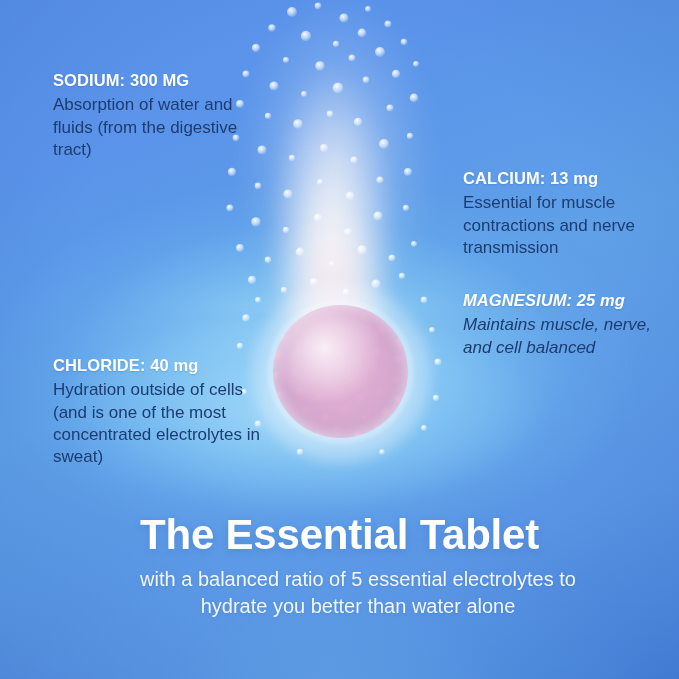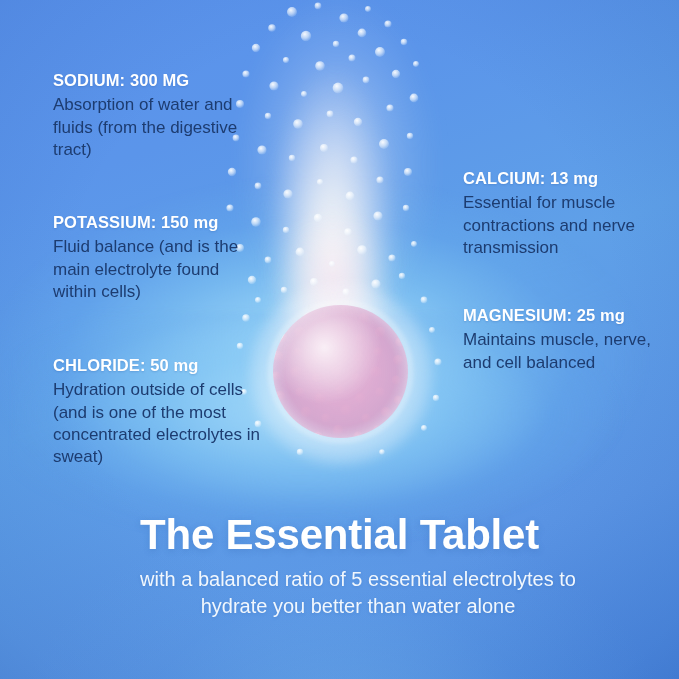--- a/index.html
+++ b/index.html
@@ -188,21 +188,21 @@
     display: block;
     font-size: 17px;
     color: #1d3c70;
     max-width: 210px;
   }
 
   #callout-sodium    { left: 53px;  top: 70px;  }
   #callout-potassium { left: 53px;  top: 212px; }
   #callout-chloride  { left: 53px;  top: 355px; }
   #callout-calcium   { left: 463px; top: 168px; }
-  #callout-magnesium { left: 463px; top: 305px; }
+  #callout-magnesium { left: 463px; top: 290px; font-style: italic; }
 
   #callout-calcium .c-body,
   #callout-magnesium .c-body { max-width: 200px; }
 
   
   .headline-block {
     position: absolute;
     left: 0;
     top: 512px;
     width: 679px;
@@ -393,27 +393,23 @@
   <div class="tablet"></div>
   <div class="tablet-rim"></div>
 
   <div class="bg-vignette"></div>
 
   <div class="callout" id="callout-sodium">
     <span class="c-title">SODIUM: 300 MG</span>
     <span class="c-body">Absorption of water and fluids (from the digestive tract)</span>
   </div>
 
-  <div class="callout" id="callout-potassium">
-    <span class="c-title">POTASSIUM: 150 mg</span>
-    <span class="c-body">Fluid balance (and is the main electrolyte found within cells)</span>
-  </div>
 
   <div class="callout" id="callout-chloride">
-    <span class="c-title">CHLORIDE: 50 mg</span>
+    <span class="c-title">CHLORIDE: 40 mg</span>
     <span class="c-body">Hydration outside of cells (and is one of the most concentrated electrolytes in sweat)</span>
   </div>
 
   <div class="callout" id="callout-calcium">
     <span class="c-title">CALCIUM: 13 mg</span>
     <span class="c-body">Essential for muscle contractions and nerve transmission</span>
   </div>
 
   <div class="callout" id="callout-magnesium">
     <span class="c-title">MAGNESIUM: 25 mg</span>

